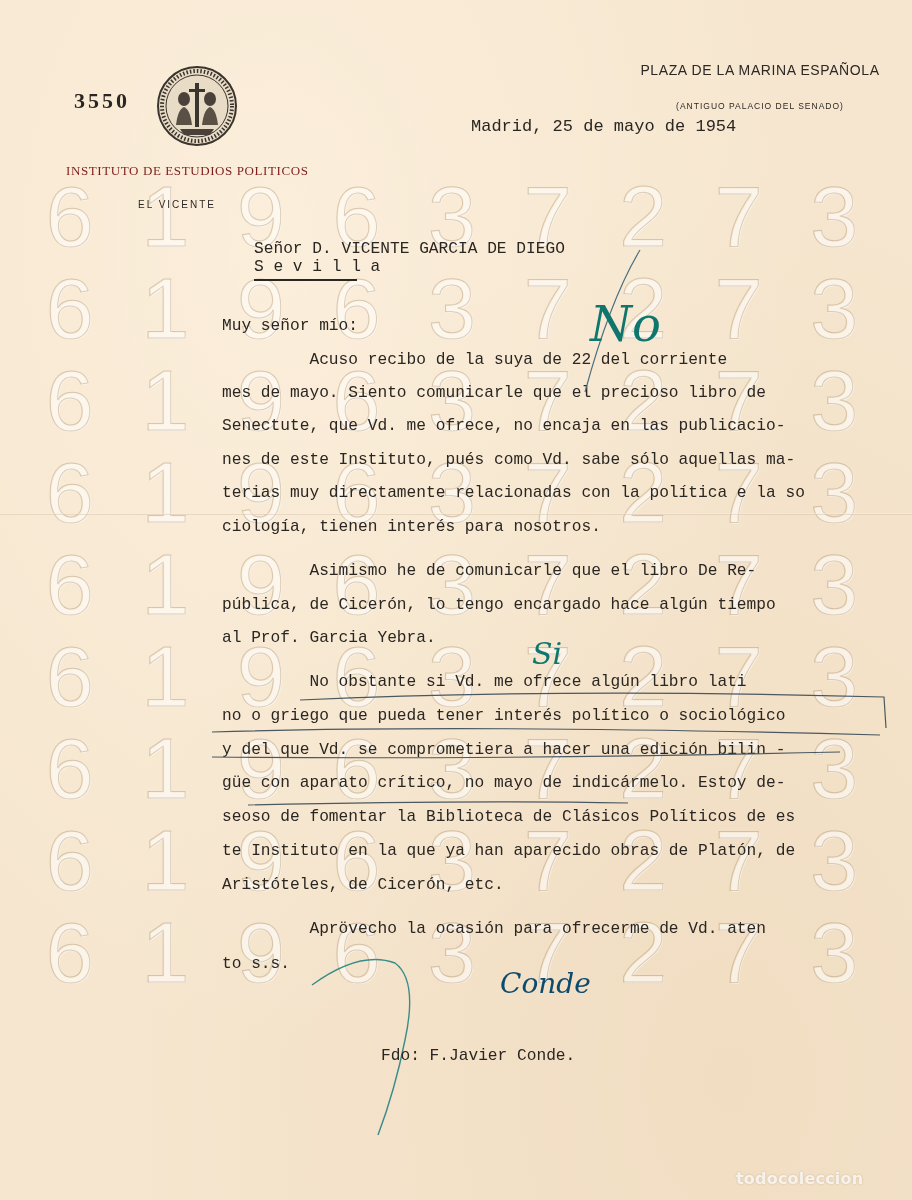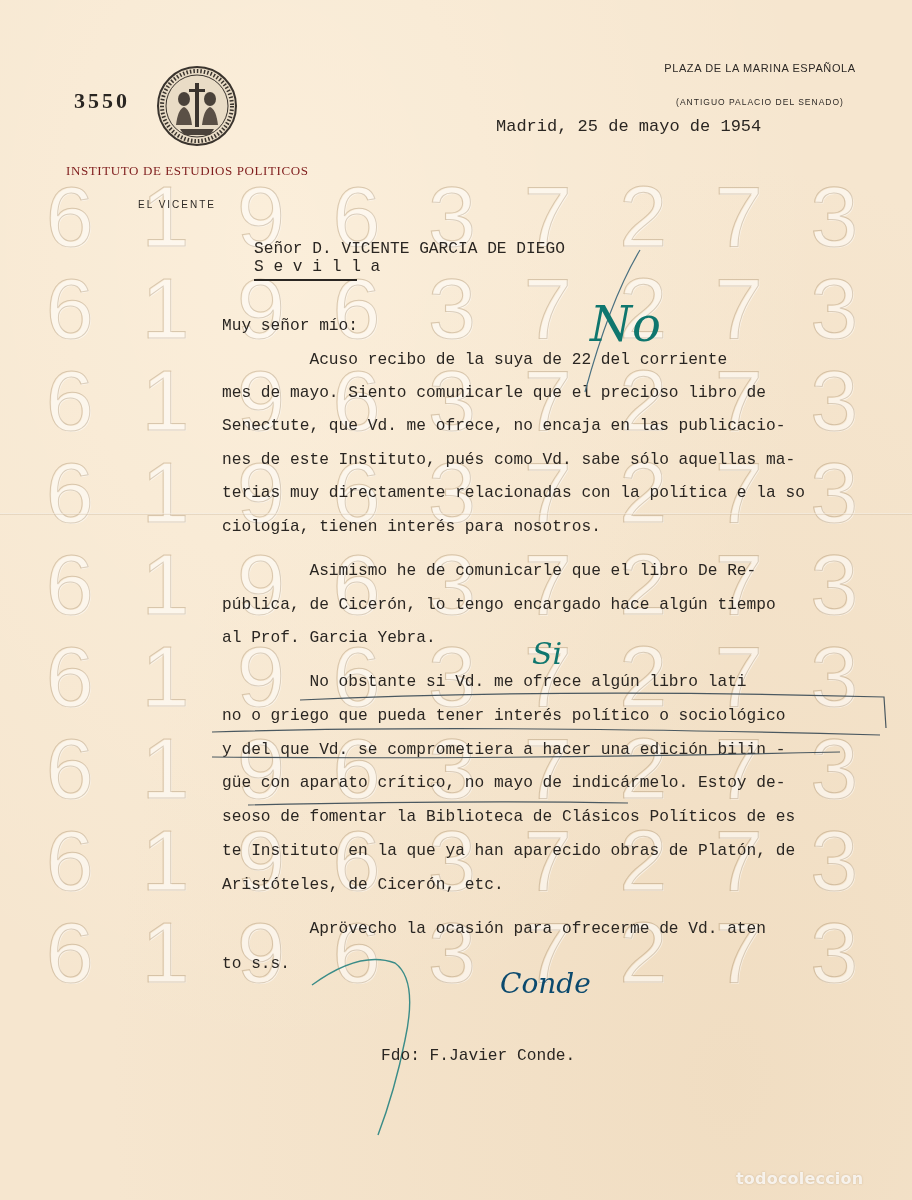--- a/index.html
+++ b/index.html
@@ -43,29 +43,29 @@
   }
   .director-title {
     position: absolute; left: 138px; top: 199px;
     font-family: "Liberation Sans", sans-serif; font-size: 10px;
     color: #2c2825; letter-spacing: 2px;
   }
   .address {
     position: absolute; left: 640px; top: 62px; width: 240px; text-align: center;
     font-family: "Liberation Sans", sans-serif; color: #2c2825;
   }
-  .address .l1 { font-size: 11px; letter-spacing: 0.6px; }
+  .address .l1 { font-size: 14px; letter-spacing: 0.6px; }
   .address .l2 { font-size: 8.5px; letter-spacing: 1px; margin-top: 23px; }
 
   .typed {
     font-family: "Liberation Mono", monospace; color: #2a2622;
     font-size: 16.2px; white-space: pre;
   }
   .line { position: absolute; }
-  .date-line { left: 496px; top: 117px; font-size: 17px; }
+  .date-line { left: 471px; top: 117px; font-size: 17px; }
   .recipient { left: 254px; top: 240px; }
   .city { left: 254px; top: 258px; letter-spacing: 0px; }
   .city-underline { position: absolute; left: 254px; top: 279px; width: 103px; height: 2px; background: #2a2622; }
   .salutation { left: 222px; top: 317px; }
 
   .body-line { position: absolute; left: 222px; }
 
   .ink {
     position: absolute; font-family: "DejaVu Serif", serif; font-style: italic;
     color: #0f766e; pointer-events: none;

